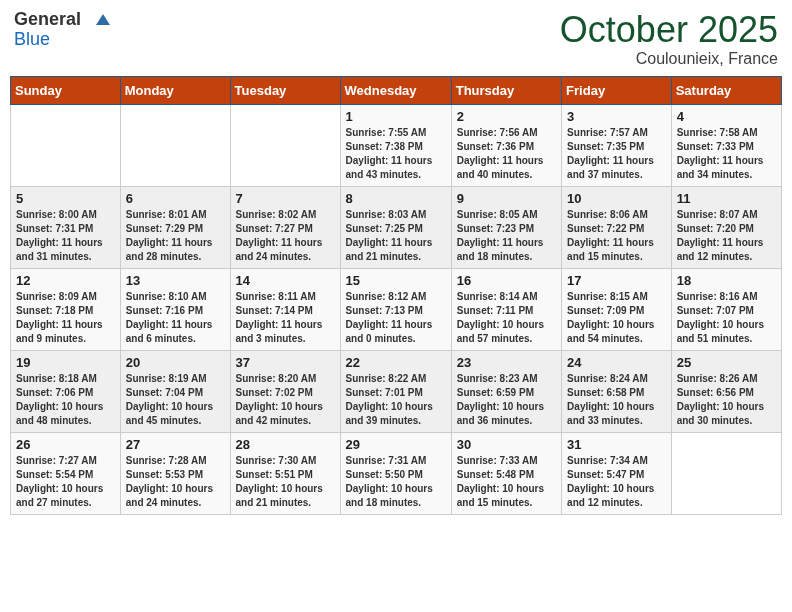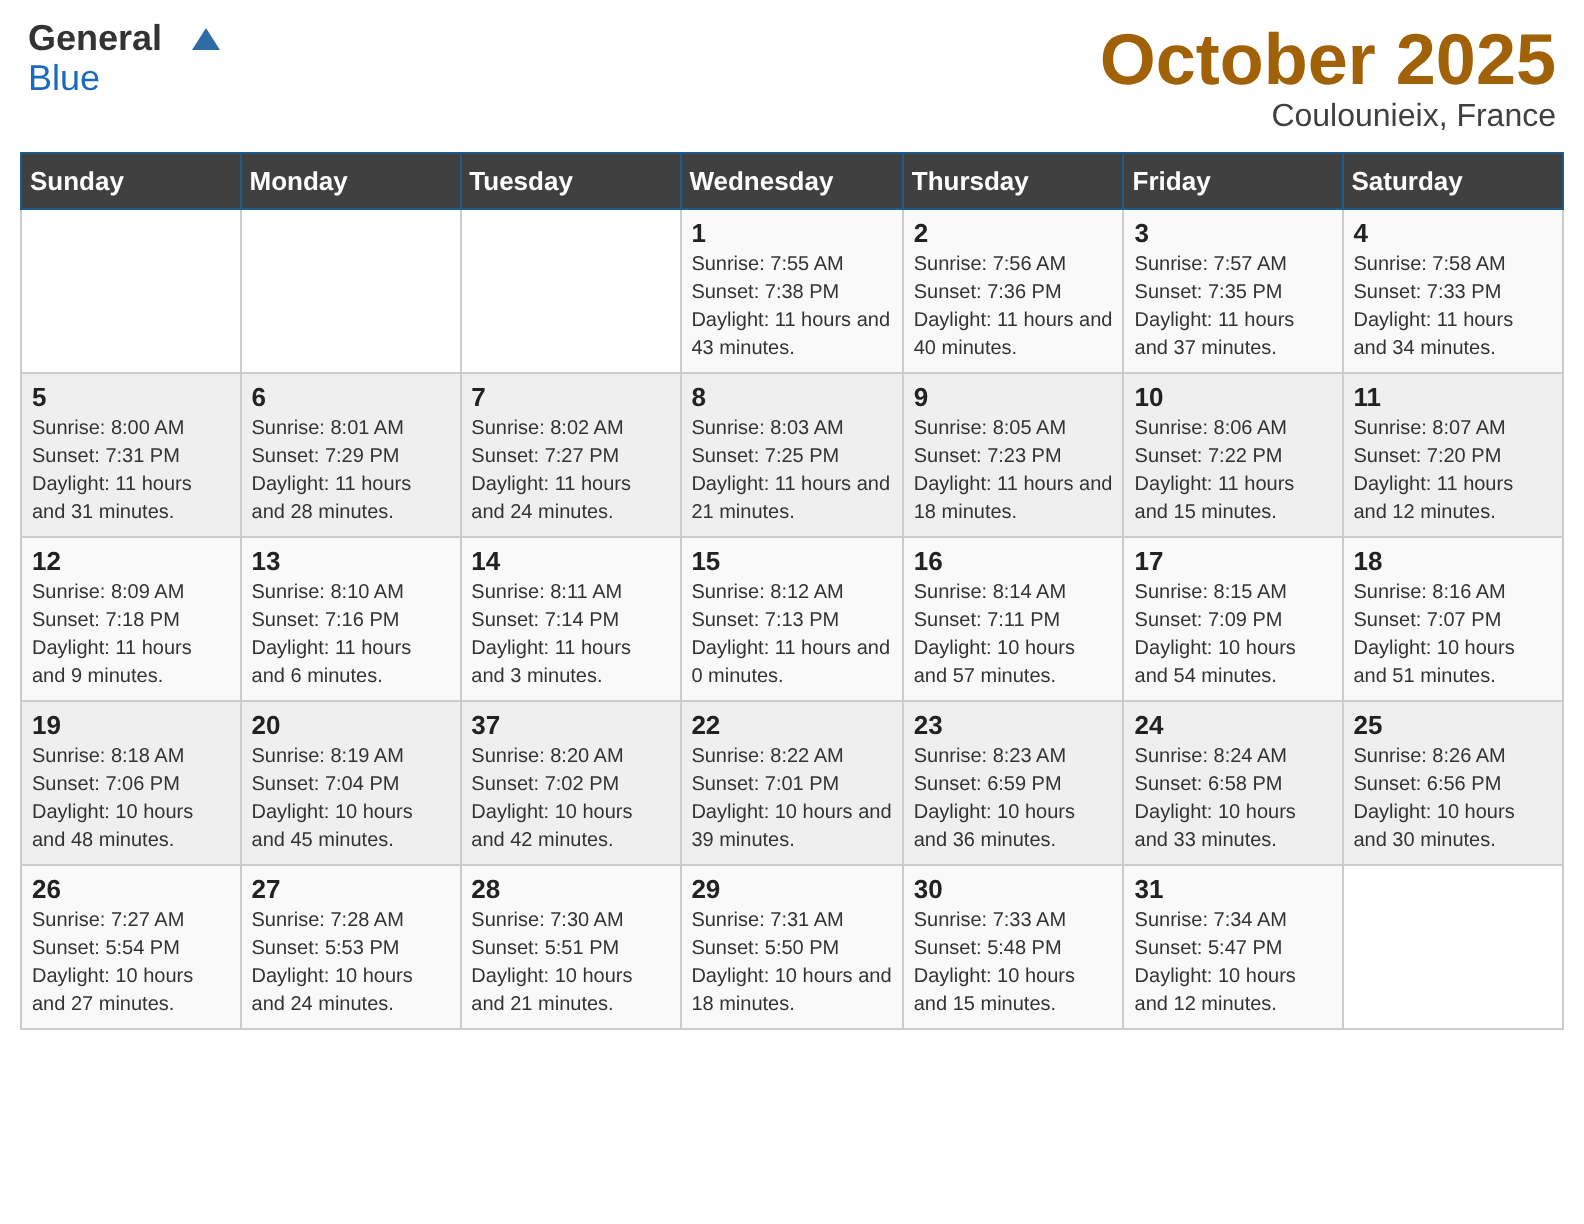--- a/index.html
+++ b/index.html
@@ -30,35 +30,35 @@
     .logo-text-blue {
       font-size: 18px;
       font-weight: normal;
       color: #1a6bbd;
     }
     .title-section {
       text-align: right;
     }
     .month-title {
       font-size: 36px;
-      font-weight: bold;
-      color: #a16207;
+      font-weight: normal;
+      color: #14532d;
       line-height: 1.1;
     }
     .location-title {
       font-size: 16px;
       color: #404040;
     }
     .calendar {
       width: 100%;
       border-collapse: collapse;
       border: 1px solid #ccc;
     }
     .calendar th {
-      background: #404040;
+      background: #c2410c;
       color: #fff;
       font-size: 13px;
       font-weight: bold;
       padding: 6px 4px;
       text-align: left;
       border: 1px solid #1e5a8a;
     }
     .calendar td {
       border: 1px solid #ccc;
       vertical-align: top;
@@ -79,20 +79,21 @@
       font-size: 13px;
       font-weight: bold;
       color: #222;
       display: block;
       margin-bottom: 2px;
     }
     .day-info {
       font-size: 10px;
       color: #333;
       line-height: 1.4;
+      font-weight: bold;
     }
     .empty-cell {
       background: #fff !important;
     }
   </style>
 </head>
 <body>
 
 <div class="header">
   <div class="logo">

